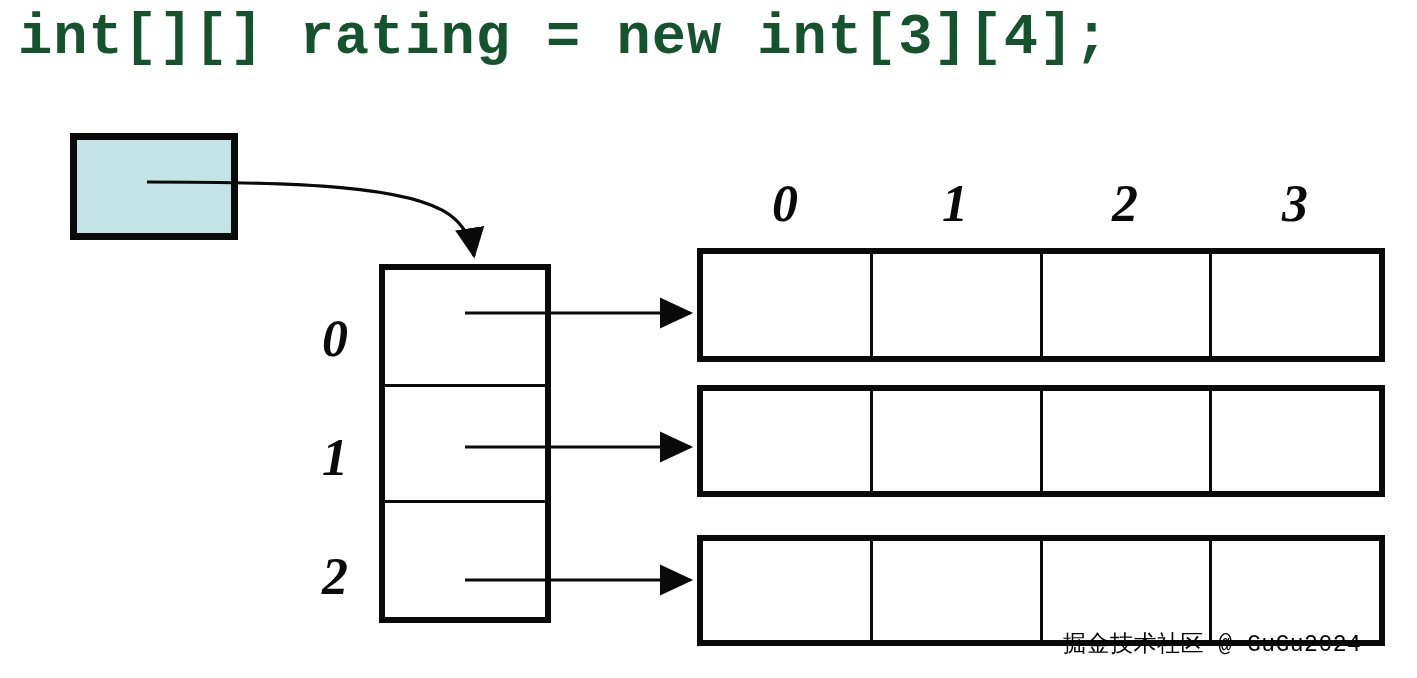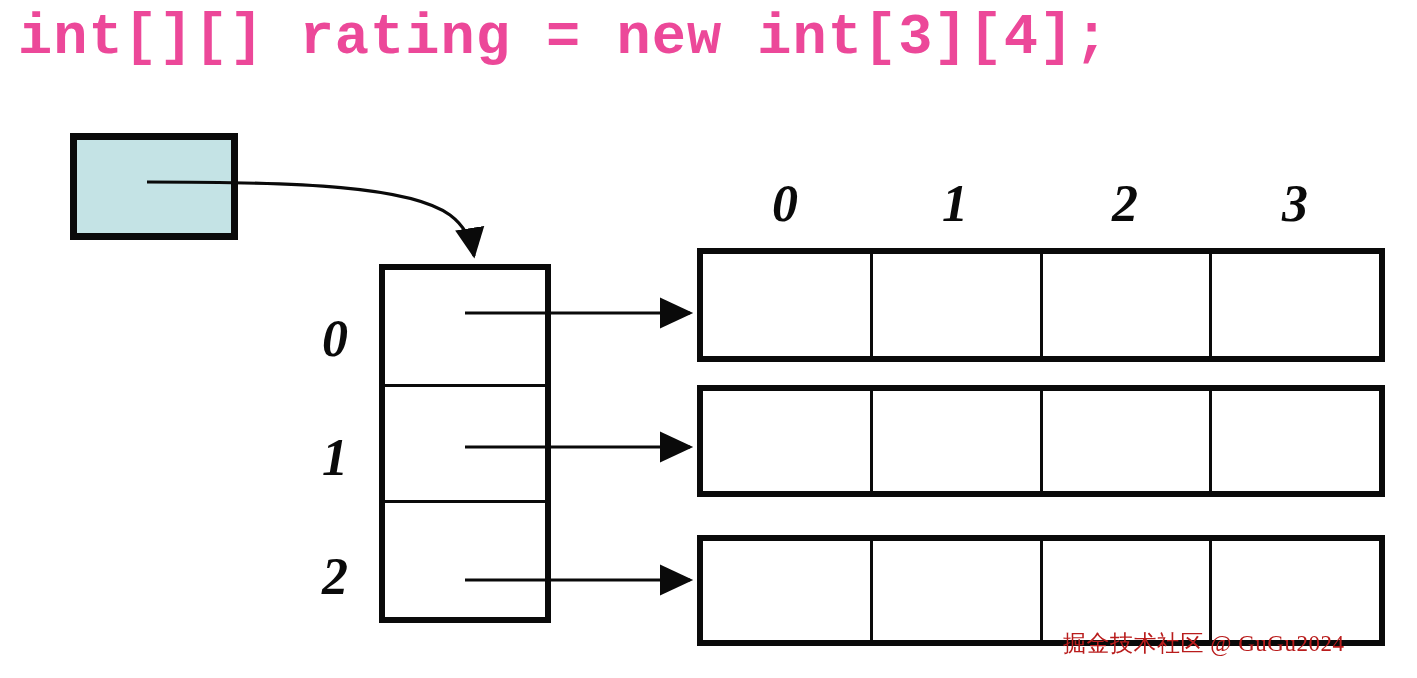--- a/index.html
+++ b/index.html
@@ -18,21 +18,21 @@
     overflow: hidden;
   }
   #title {
     position: absolute;
     left: 18px;
     top: 10px;
     font-family: "Liberation Mono", "DejaVu Sans Mono", monospace;
     font-weight: bold;
     font-size: 57px;
     letter-spacing: 1px;
-    color: #ec4899;
+    color: #14532d;
     white-space: pre;
     line-height: 1.0;
   }
   
   #ref-box {
     position: absolute;
     left: 70px;
     top: 133px;
     width: 168px;
     height: 107px;
@@ -114,23 +114,23 @@
     top: 0;
     width: 1417px;
     height: 678px;
     pointer-events: none;
   }
   
   #watermark {
     position: absolute;
     left: 1063px;
     top: 628px;
-    font-family: Liberation Serif, serif;
+    font-family: Liberation Mono, monospace;
     font-size: 23px;
-    color: #b91c1c;
+    color: #000000;
     white-space: nowrap;
     letter-spacing: 0.5px;
   }
 </style>
 </head>
 <body>
 
 <div id="canvas">
 
   <div id="title">int[][] rating = new int[3][4];</div>

